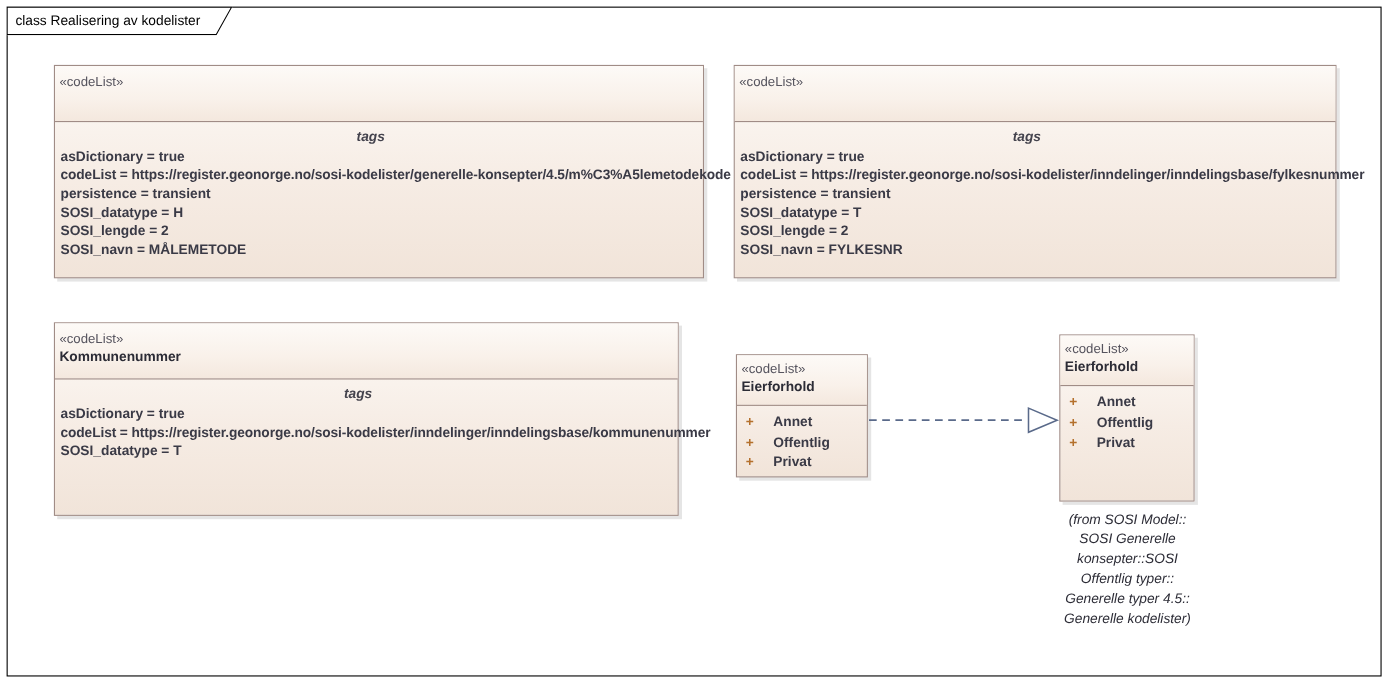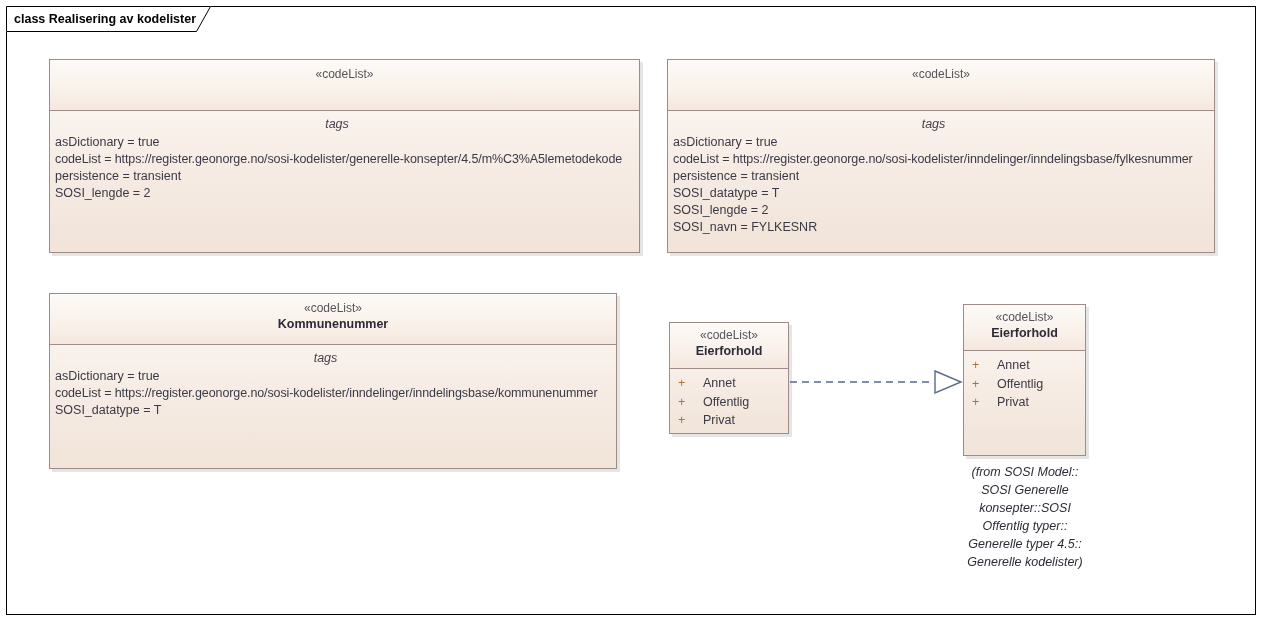--- a/index.html
+++ b/index.html
@@ -33,21 +33,21 @@
     position: absolute;
     left: 6px;
     top: 6px;
     height: 26px;
     box-sizing: border-box;
     background: #ffffff;
     display: flex;
     align-items: flex-end;
     padding: 0 6px 0 8px;
     font-size: 12.5px;
-    font-weight: bold;
+    font-weight: normal;
     color: #000000;
     white-space: nowrap;
     z-index: 5;
   }
   #diagram-title-tab .tab-shape {
     position: absolute;
     left: 0;
     top: 0;
     width: 100%;
     height: 100%;
@@ -62,41 +62,41 @@
   
   .uml-class {
     position: absolute;
     box-sizing: border-box;
     border: 1px solid #a08c86;
     background: linear-gradient(to bottom, #fdfaf7 0%, #f6ece4 55%, #f1e4d9 100%);
     box-shadow: 3px 3px 0 0 rgba(0,0,0,0.10);
   }
   .uml-header {
     box-sizing: border-box;
-    text-align: center;
     padding: 6px 4px 16px 4px;
     border-bottom: 1px solid #a08c86;
     background: linear-gradient(to bottom, #fdfaf7 0%, #f9f1ea 60%, #f4e8de 100%);
   }
   .stereotype {
     font-size: 12px;
     color: #56545e;
     line-height: 16px;
     display: block;
   }
   .class-name {
     font-size: 12.5px;
     font-weight: bold;
     color: #2c2c36;
     line-height: 17px;
     display: block;
   }
   .uml-compartment {
     box-sizing: border-box;
     padding: 4px 20px 6px 5px;
+    font-weight: bold;
   }
   .compartment-label {
     text-align: center;
     font-style: italic;
     font-size: 12.5px;
     color: #44434d;
     line-height: 18px;
     margin-bottom: 1px;
   }
   .tag-line {
@@ -165,21 +165,23 @@
 
 <div class="uml-class" style="left:49px; top:59px; width:591px; height:194px;">
   <div class="uml-header" style="height:51px;">
     <span class="stereotype">«codeList»</span>
   </div>
   <div class="uml-compartment">
     <div class="compartment-label">tags</div>
     <div class="tag-line">asDictionary = true</div>
     <div class="tag-line squeeze">codeList = https://register.geonorge.no/sosi-kodelister/generelle-konsepter/4.5/m%C3%A5lemetodekode</div>
     <div class="tag-line">persistence = transient</div>
+    <div class="tag-line">SOSI_datatype = H</div>
     <div class="tag-line">SOSI_lengde = 2</div>
+    <div class="tag-line">SOSI_navn = MÅLEMETODE</div>
   </div>
 </div>
 
 <div class="uml-class" style="left:667px; top:59px; width:548px; height:194px;">
   <div class="uml-header" style="height:51px;">
     <span class="stereotype">«codeList»</span>
   </div>
   <div class="uml-compartment">
     <div class="compartment-label">tags</div>
     <div class="tag-line">asDictionary = true</div>

